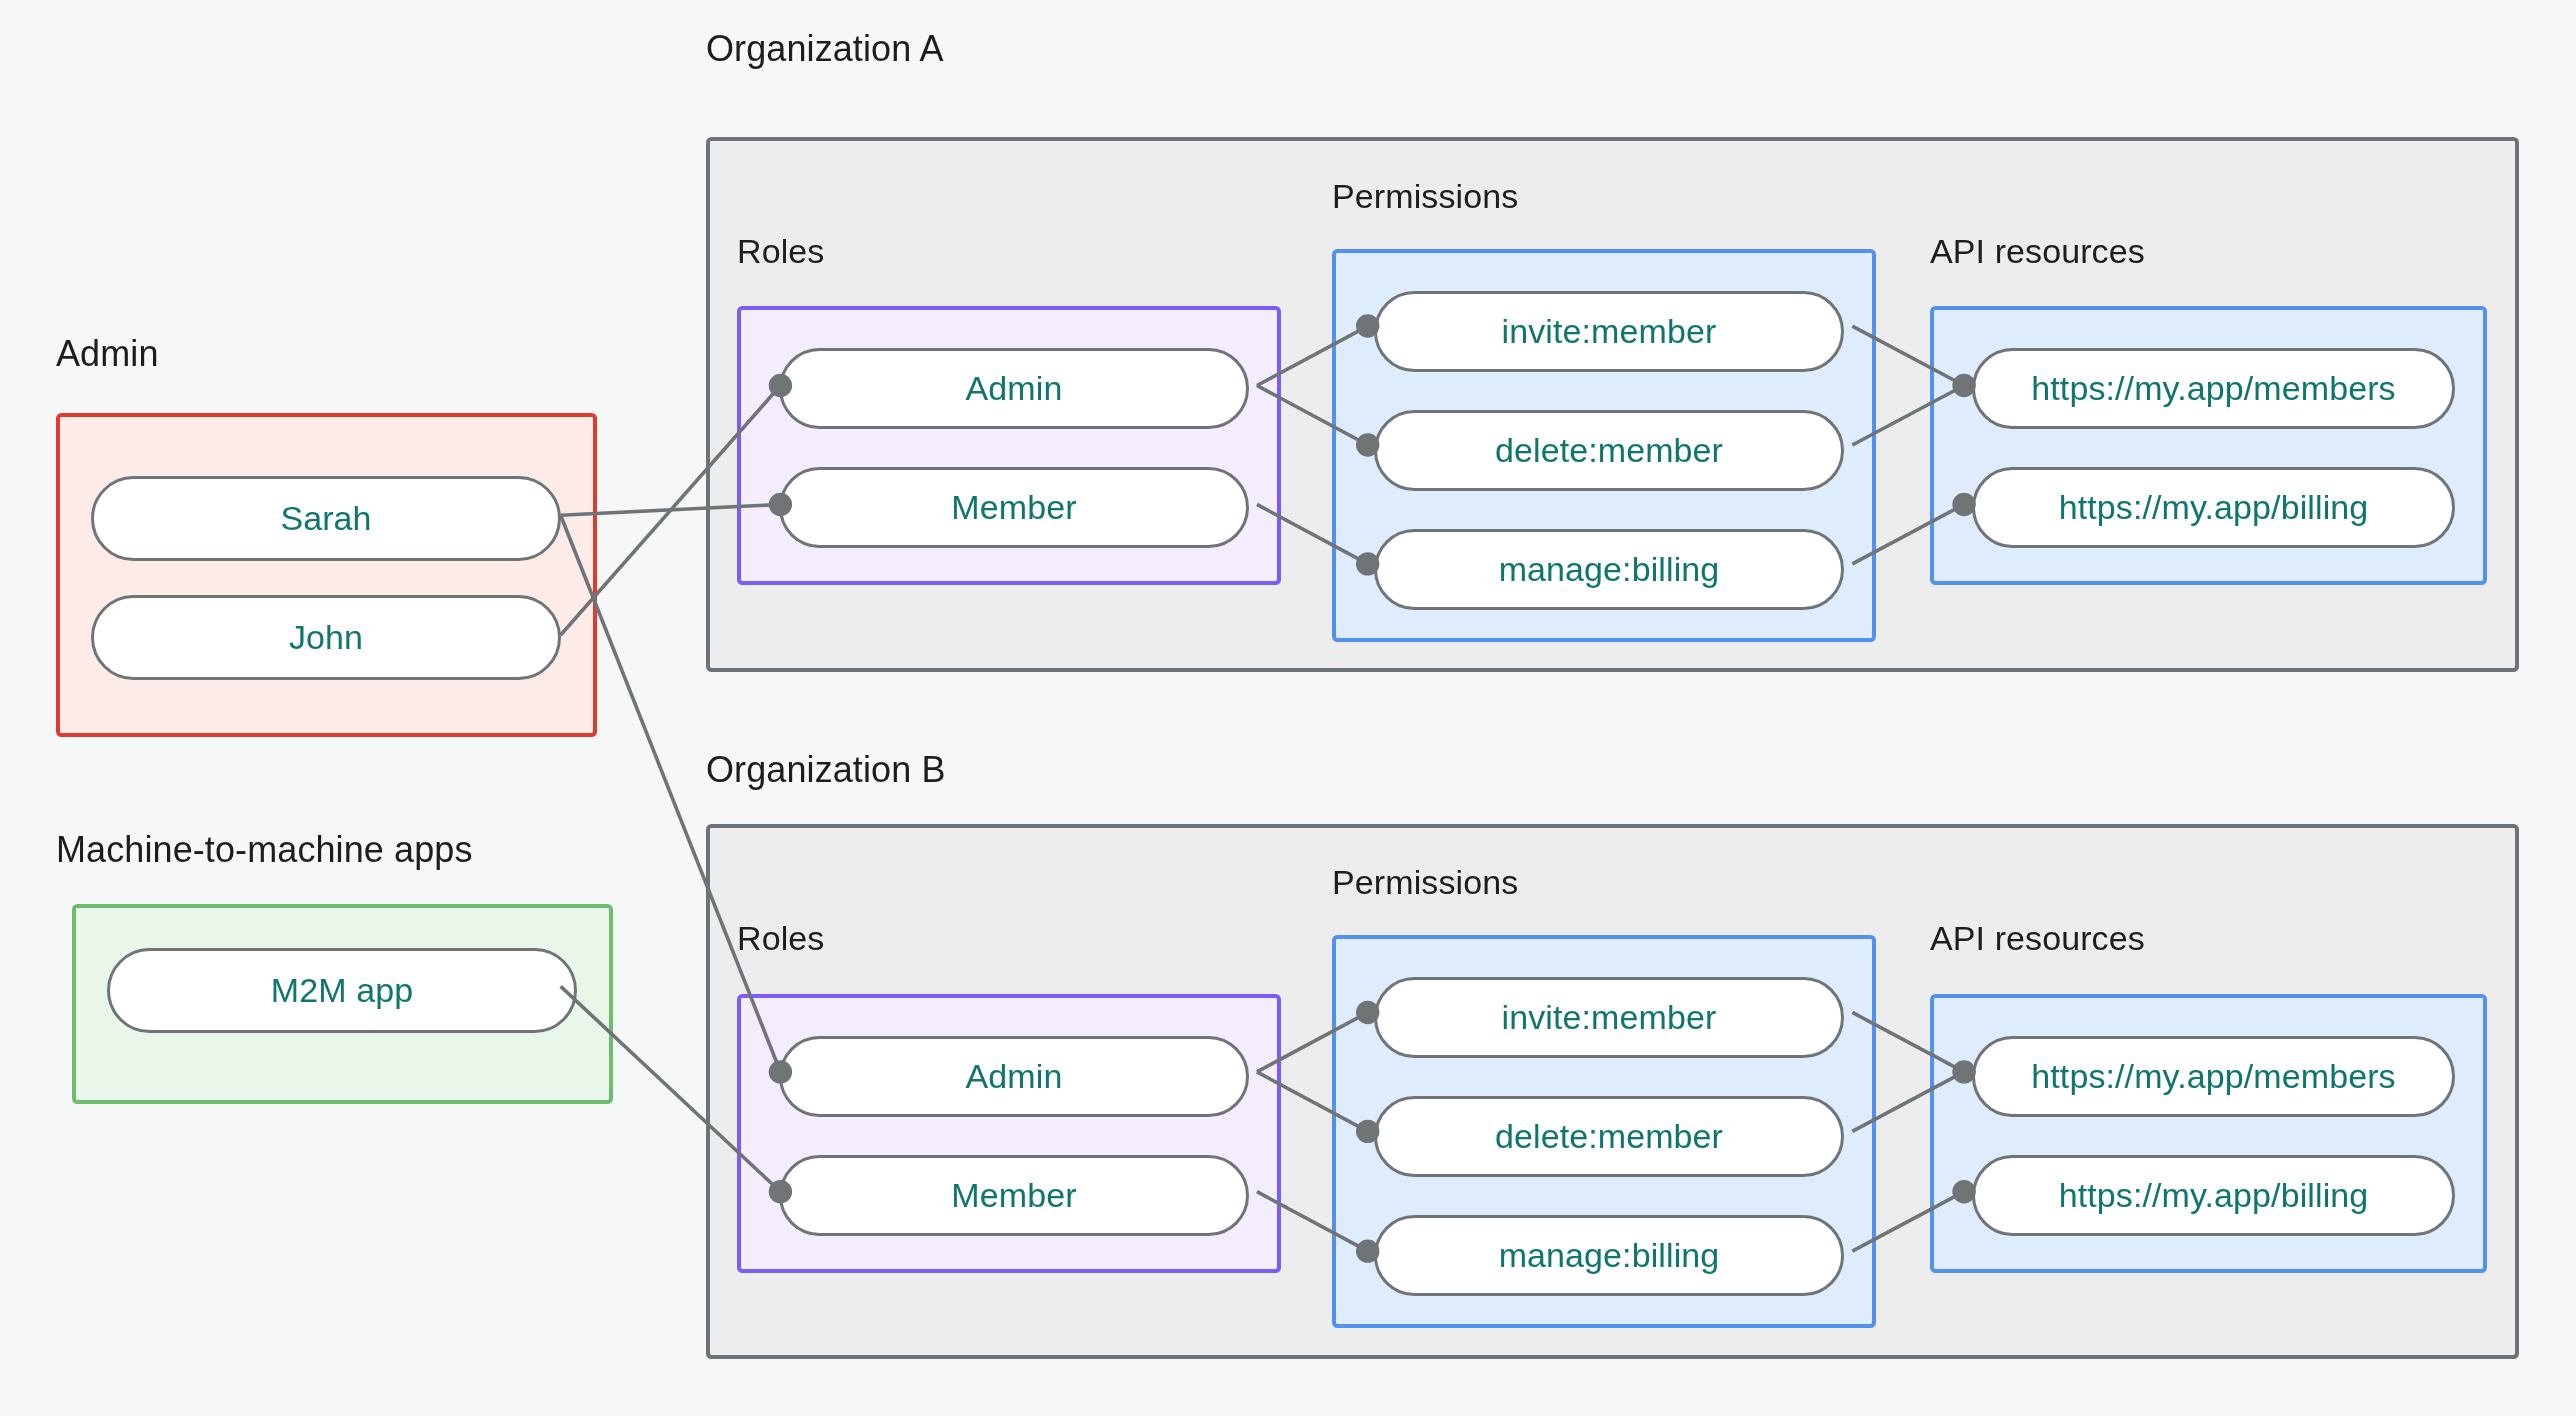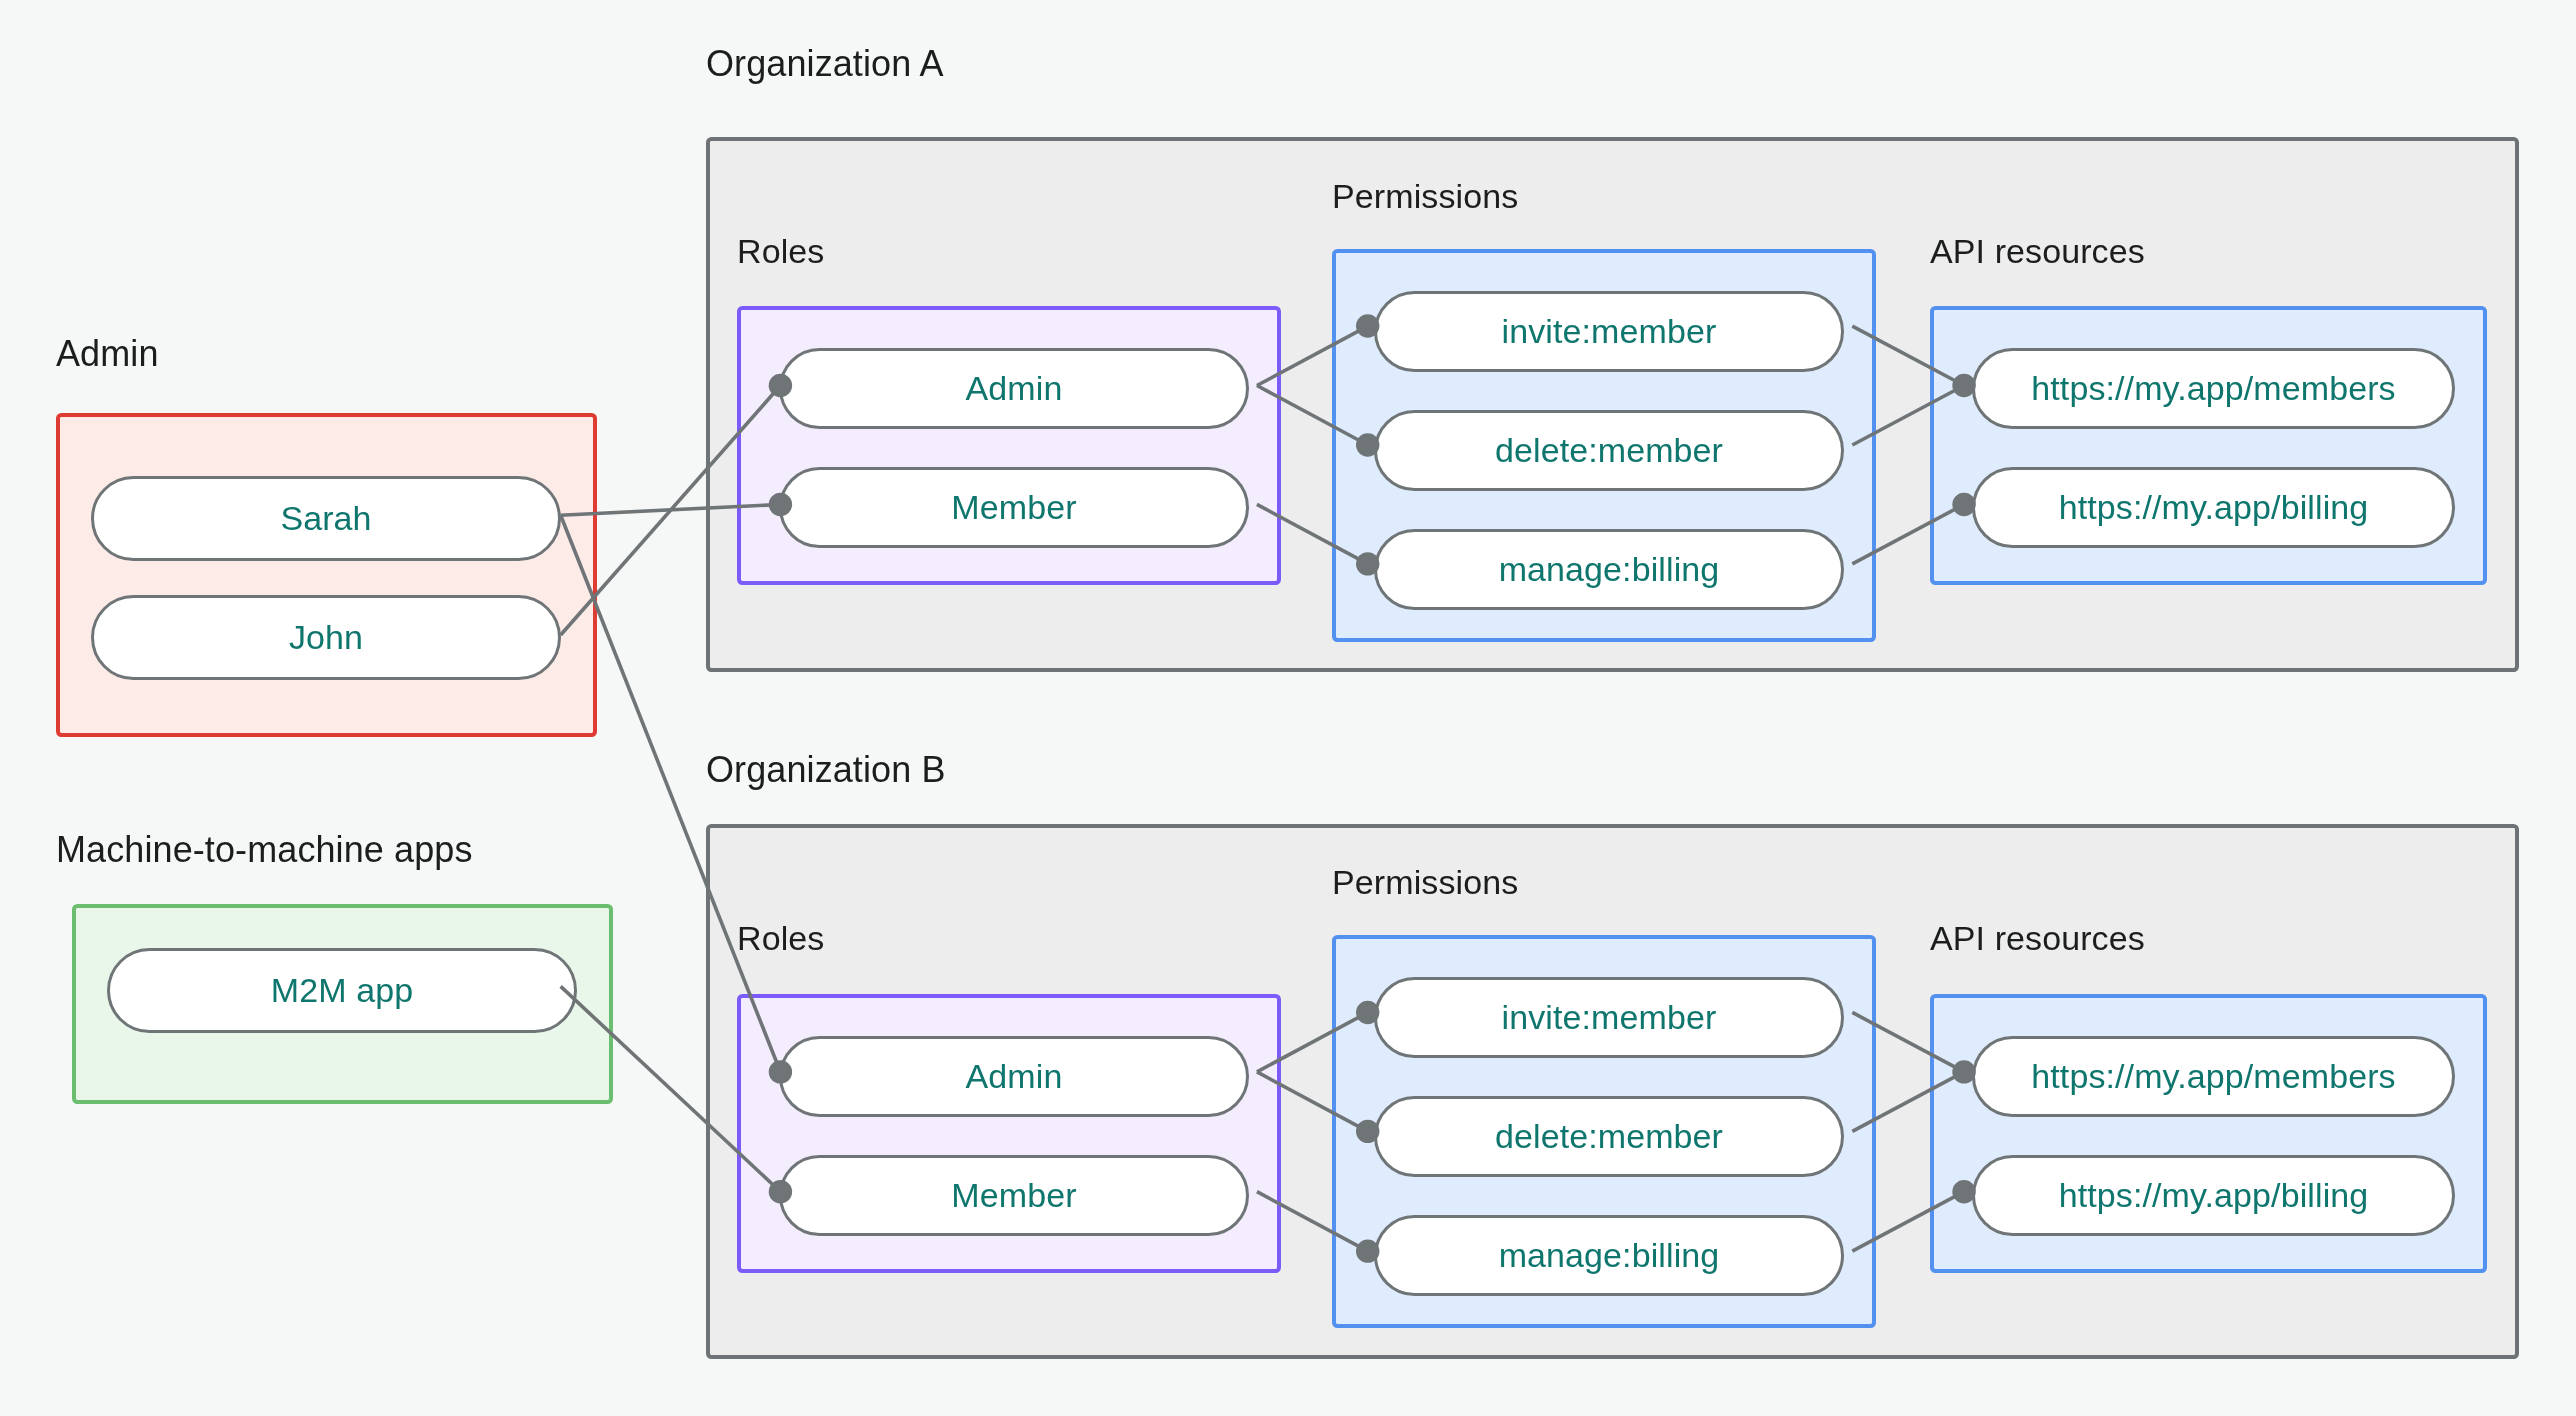--- a/index.html
+++ b/index.html
@@ -144,21 +144,21 @@
   </div>
 
   <div class="grp-label" style="left:56px; top:829px;">Machine-to-machine apps</div>
 
   <div class="sub-box green" style="left:72px; top:904px; width:541px; height:200px;text-align:center;">
     <div class="pill" style="left:31px; top:40px; width:470px; height:85px;">
       <span>M2M app</span>
     </div>
   </div>
 
-  <div class="grp-label" style="left:706px; top:43px;">Organization A</div>
+  <div class="grp-label" style="left:706px; top:28px;">Organization A</div>
 
   <div class="org-box" style="left:706px; top:137px; width:1813px; height:535px;"></div>
 
   <div class="grp-label" style="left:737px; top:232px; font-size:34px;">Roles</div>
 
   <div class="sub-box purple" style="left:737px; top:306px; width:544px; height:279px;">
     <div class="pill" style="left:38px; top:38px; width:470px; height:81px;">
       <span>Admin</span>
     </div>
     <div class="pill" style="left:38px; top:157px; width:470px; height:81px;">

